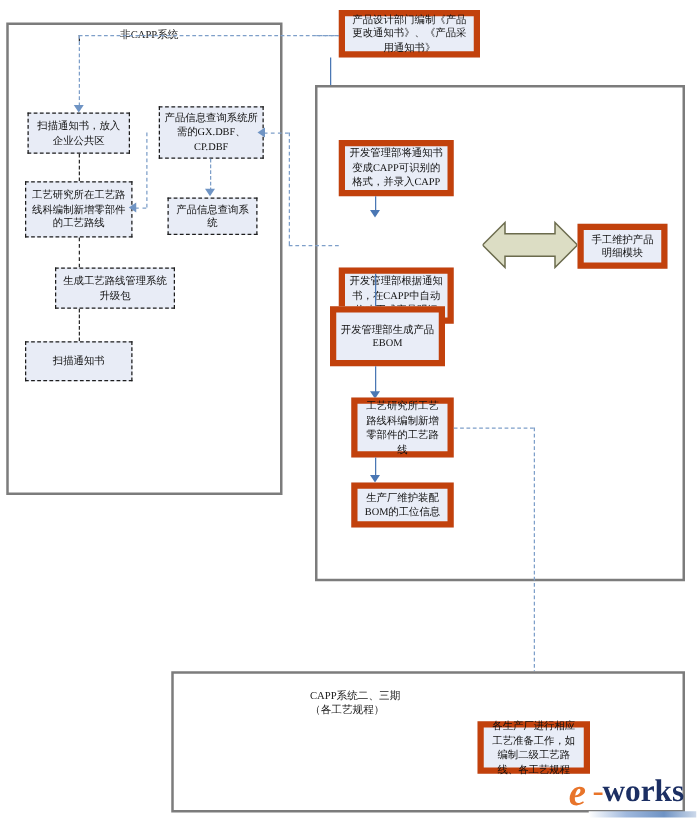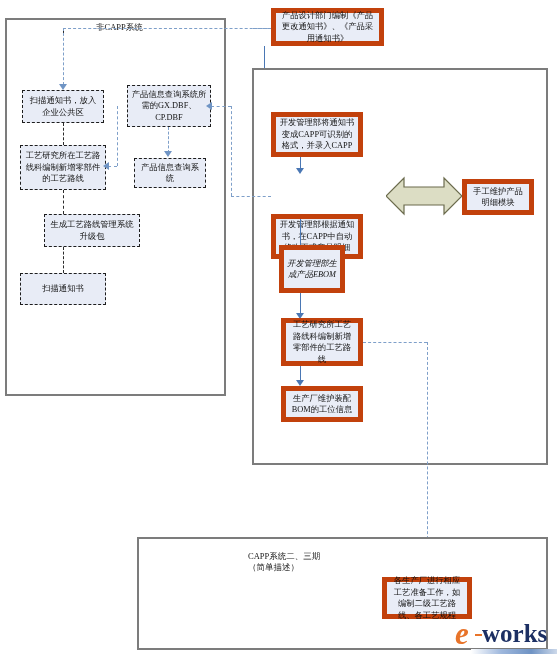--- a/index.html
+++ b/index.html
@@ -181,21 +181,21 @@
     </svg>
   </div>
 
   <div class="box plain" style="left:462px;top:179px;width:72px;height:36px;">
     <span>手工维护产品明细模块</span>
   </div>
 
   <div class="vline solid-c" style="left:300px;top:219px;height:30px;"></div>
   <div class="arrow-down" style="left:296px;top:245px;"></div>
 
-  <div class="box plain" style="left:279px;top:245px;width:66px;height:48px;font-style:italic;">
+  <div class="box plain" style="left:264px;top:245px;width:92px;height:48px;">
     <span>开发管理部生成产品EBOM</span>
   </div>
 
   <div class="vline solid-c" style="left:300px;top:293px;height:24px;"></div>
   <div class="arrow-down" style="left:296px;top:313px;"></div>
 
   <div class="box plain" style="left:281px;top:318px;width:82px;height:48px;justify-content:flex-end;">
     <span>工艺研究所工艺路线科编制新增零部件的工艺路线</span>
   </div>
 
@@ -205,21 +205,21 @@
 
   <div class="vline solid-c" style="left:300px;top:366px;height:18px;"></div>
   <div class="arrow-down" style="left:296px;top:380px;"></div>
 
   <div class="box plain" style="left:281px;top:386px;width:82px;height:36px;">
     <span>生产厂维护装配BOM的工位信息</span>
   </div>
 
   <div class="container" style="left:137px;top:537px;width:411px;height:113px;"></div>
   <div class="container-title" style="left:248px;top:551px;width:120px;">CAPP系统二、三期
-（简单描述）</div>
+（各工艺规程）</div>
 
   <div class="box plain" style="left:382px;top:577px;width:90px;height:42px;">
     <span>各生产厂进行相应工艺准备工作，如编制二级工艺路线、各工艺规程</span>
   </div>
 
   <div class="logo" style="left:455px;top:616px;width:104px;height:42px;">
     <span class="e">e</span>
     <span class="dash"></span>
     <span class="works">works</span>
     <span class="bar"></span>

